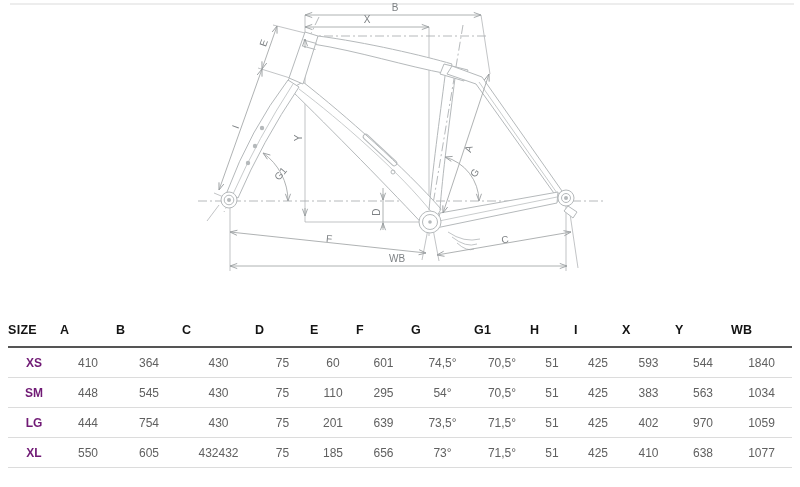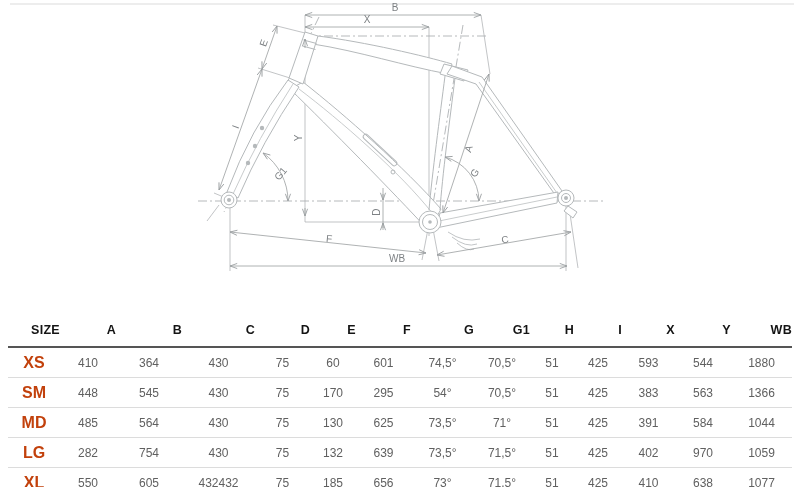--- a/index.html
+++ b/index.html
@@ -4,24 +4,24 @@
 <style>
   html,body{margin:0;padding:0;background:#ffffff;}
   .page{position:relative;width:800px;height:487px;background:#fff;overflow:hidden;
         font-family:"Liberation Sans", sans-serif;}
   .page-divider{position:absolute;top:3px;left:10px;right:6px;height:2px;background:#ededed;}
   .diagram-wrap{position:absolute;top:0;left:0;width:800px;height:314px;}
   .dim-label{fill:#7d8184;font-family:"Liberation Sans",sans-serif;font-size:10px;}
   .geo-table-wrap{position:absolute;top:316px;left:0;width:800px;}
   table.geo{width:784px;margin:0 8px;border-collapse:collapse;table-layout:fixed;}
   table.geo thead th{font-size:12.5px;font-weight:bold;color:#141414;letter-spacing:.3px;
-        text-align:right;padding:7px 0 9px 0;border-bottom:2px solid #555;}
+        text-align:left;padding:7px 0 9px 0;border-bottom:2px solid #555;}
   table.geo tbody td{font-size:12px;color:#606060;text-align:center;height:27px;
         border-bottom:1px solid #dcdcdc;}
-  table.geo tbody td.size{font-weight:bold;color:#c2410c;font-size:16px;}
+  table.geo tbody td.size{font-weight:bold;color:#701a75;font-size:12px;}
 </style>
 </head>
 <body>
 
 <div class="page">
   <div class="page-divider"></div>
 
   <div class="diagram-wrap">
   <svg width="800" height="314" viewBox="0 0 800 314" xmlns="http://www.w3.org/2000/svg">
     <defs>
@@ -197,61 +197,45 @@
           <td>430</td>
           <td>75</td>
           <td>60</td>
           <td>601</td>
           <td>74,5°</td>
           <td>70,5°</td>
           <td>51</td>
           <td>425</td>
           <td>593</td>
           <td>544</td>
-          <td>1880</td>
+          <td>1840</td>
         </tr>
         <tr>
           <td class="size">SM</td>
           <td>448</td>
           <td>545</td>
           <td>430</td>
           <td>75</td>
-          <td>170</td>
+          <td>110</td>
           <td>295</td>
           <td>54°</td>
           <td>70,5°</td>
           <td>51</td>
           <td>425</td>
           <td>383</td>
           <td>563</td>
-          <td>1366</td>
-        </tr>
-        <tr>
-          <td class="size">MD</td>
-          <td>485</td>
-          <td>564</td>
-          <td>430</td>
-          <td>75</td>
-          <td>130</td>
-          <td>625</td>
-          <td>73,5°</td>
-          <td>71°</td>
-          <td>51</td>
-          <td>425</td>
-          <td>391</td>
-          <td>584</td>
-          <td>1044</td>
+          <td>1034</td>
         </tr>
         <tr>
           <td class="size">LG</td>
-          <td>282</td>
+          <td>444</td>
           <td>754</td>
           <td>430</td>
           <td>75</td>
-          <td>132</td>
+          <td>201</td>
           <td>639</td>
           <td>73,5°</td>
           <td>71,5°</td>
           <td>51</td>
           <td>425</td>
           <td>402</td>
           <td>970</td>
           <td>1059</td>
         </tr>
         <tr>

